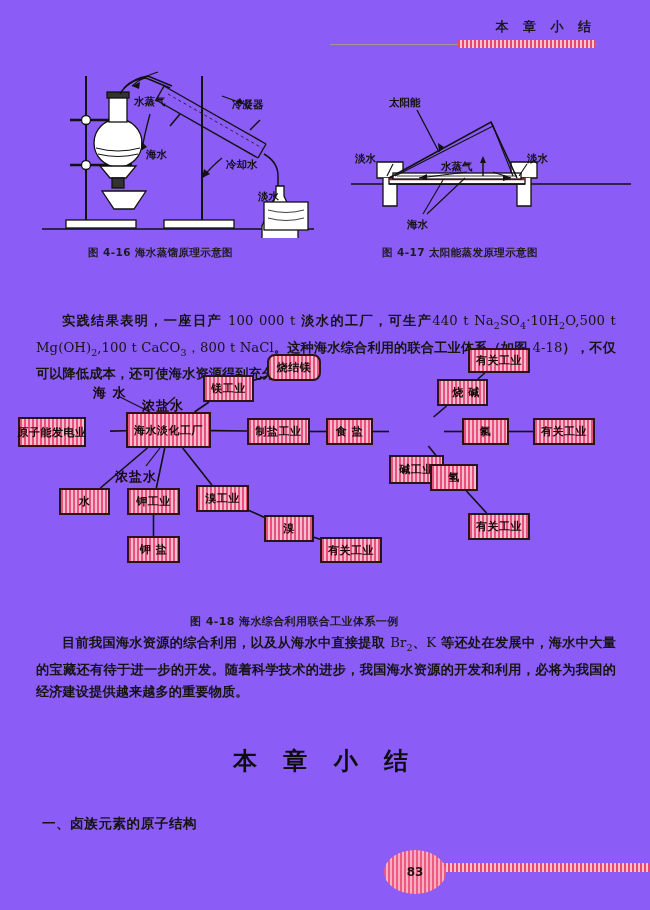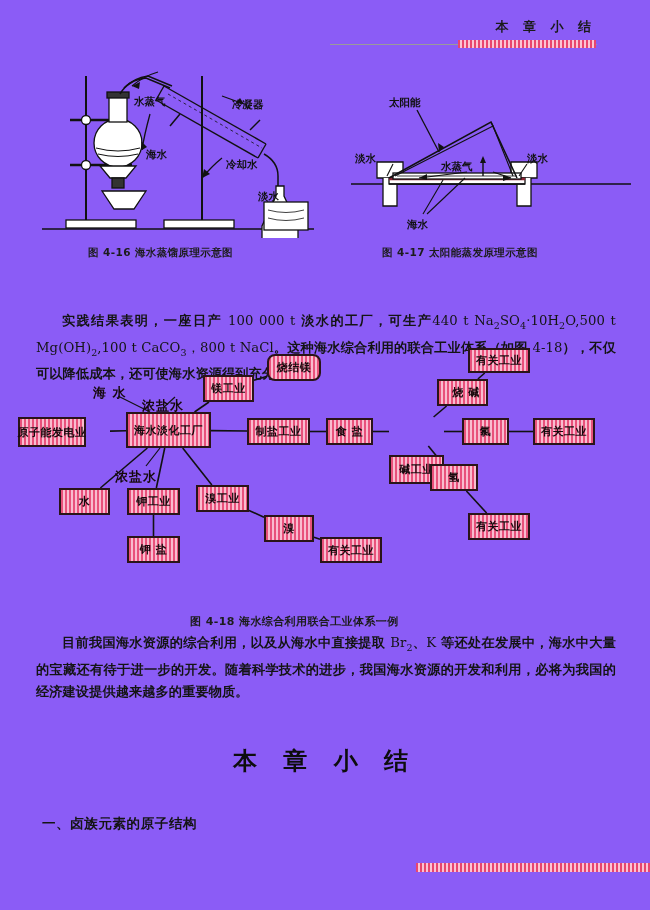--- a/index.html
+++ b/index.html
@@ -361,14 +361,17 @@
     </svg>
   </div>
   <div class="fig-caption" style="left:190px; top:614px; font-size:11px;">图 4-18   海水综合利用联合工业体系一例</div>
 
   <div class="body-par" style="left:36px; top:632px; width:580px; text-indent:26px;">目前我国海水资源的综合利用，以及从海水中直接提取 <span class="latin">Br<sub>2</sub></span>、<span class="latin">K</span> 等还处在发展中，海水中大量的宝藏还有待于进一步的开发。随着科学技术的进步，我国海水资源的开发和利用，必将为我国的经济建设提供越来越多的重要物质。</div>
 
   <div id="chapter-title">本 章 小 结</div>
   <div id="section-one">一、卤族元素的原子结构</div>
 
   <div id="folio-bar"></div>
+  <div id="folio-ellipse">
+    <span id="folio-number">83</span>
+  </div>
 
 </div>
 
 </body></html>

